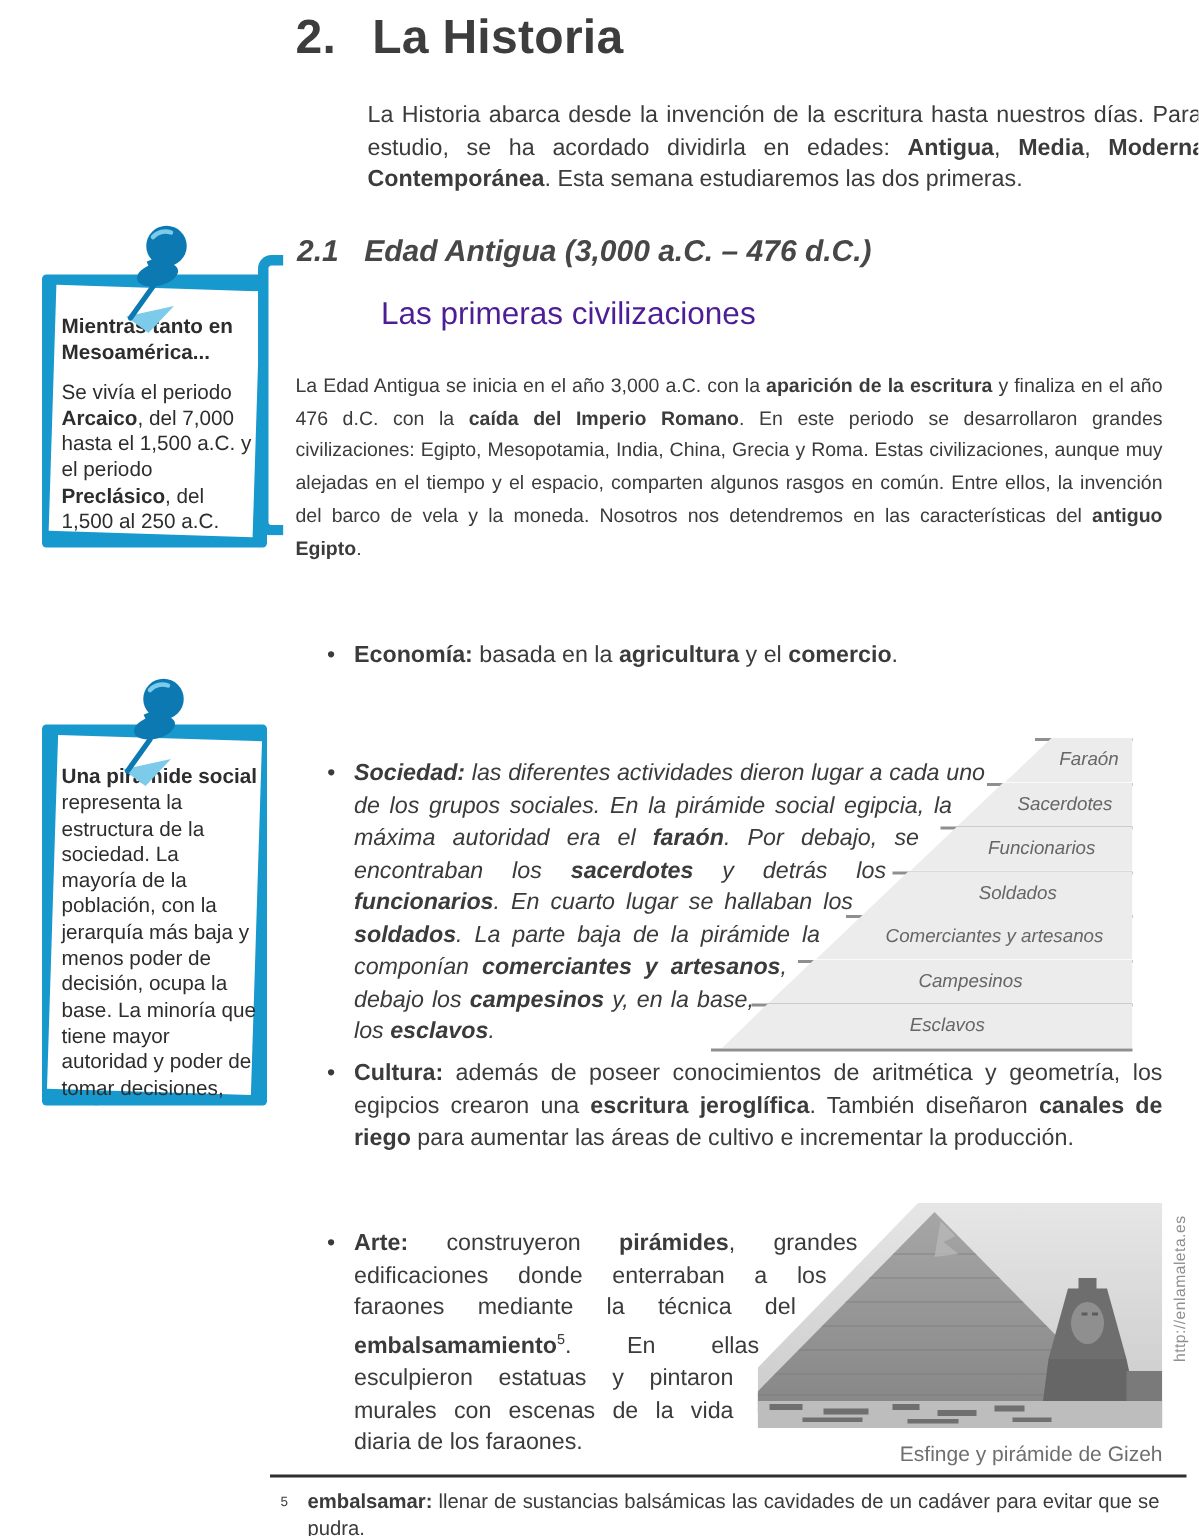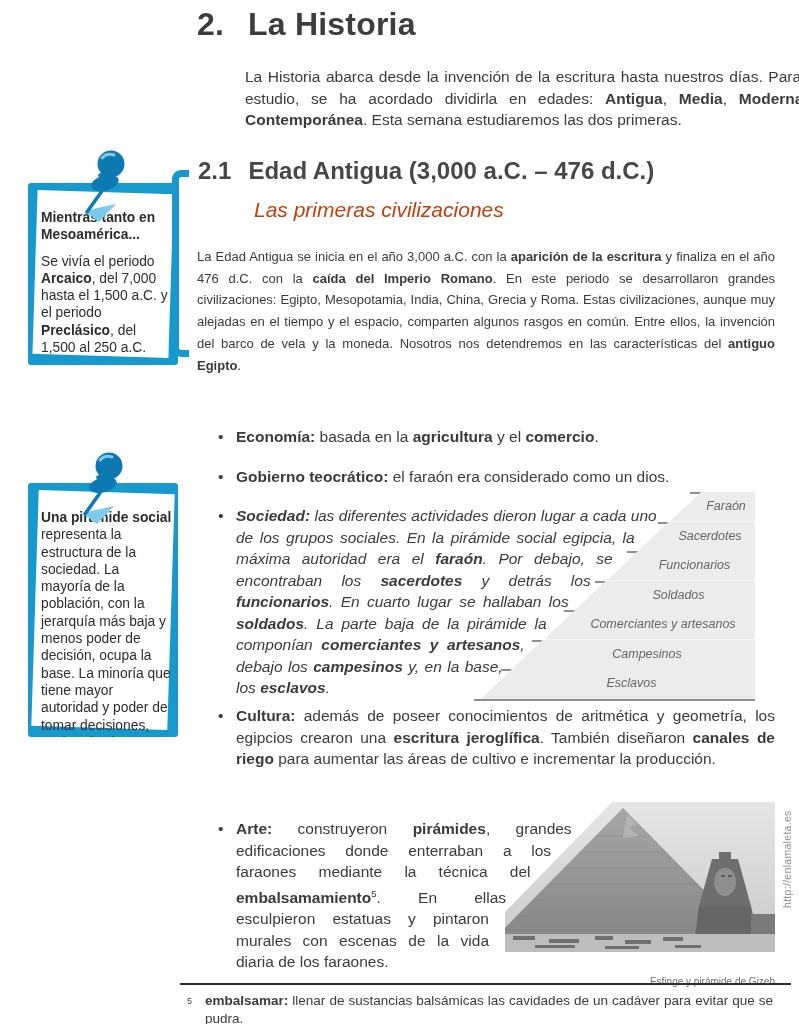--- a/index.html
+++ b/index.html
@@ -14,23 +14,23 @@
   
   .h1 { position:absolute; left:197px; top:6px; font-size:32px; font-weight:bold; color:#3d3d3d; letter-spacing:.2px; }
   .h1 .num { margin-right:24px; }
   .intro { position:absolute; left:197px; top:66px; width:578px; font-size:15.5px; line-height:21.5px; text-align:justify;margin-left:48px; }
 
   .bracket {
     position:absolute; left:172px; top:170px; width:17px; height:187px;
     border-left:7px solid #1899cd; border-top:7px solid #1899cd; border-bottom:7px solid #1899cd;
     border-top-left-radius:9px; border-bottom-left-radius:9px;
   }
-  .h2 { position:absolute; left:198px; top:157px; font-size:24px; font-weight:bold; color:#474747; }
+  .h2 { position:absolute; left:198px; top:157px; font-size:20px; font-weight:bold; color:#474747;font-style:italic; }
   .h2 .num { margin-right:17px; }
-  .subtitle { position:absolute; left:254px; top:198px; font-size:21px; color:#c2410c;font-style:italic; }
+  .subtitle { position:absolute; left:254px; top:198px; font-size:21px; color:#4c1d95; }
   .bodypara { position:absolute; left:197px; top:246px; width:578px; font-size:13px; line-height:21.7px; text-align:justify; }
 
   
   .note { position:absolute; background:#1899cd; border-radius:3px; overflow:hidden; }
   .note1 { left:28px; top:183px; width:150px; height:182px; }
   .note2 { left:28px; top:483px; width:150px; height:254px; }
   .paper { position:absolute; left:7px; top:9px; right:7px; bottom:9px; background:#fff; transform:rotate(1.8deg); }
   .note-text { position:absolute; left:13px; top:26px; right:6px; font-size:13.8px; line-height:17.3px; color:#2d2d2d; }
   .note-title { font-weight:bold; margin-bottom:9px; }
   .pin { position:absolute; width:64px; height:76px; z-index:3; }
@@ -62,21 +62,21 @@
   .r5 { top:147.5px; width:243px; }
   .r6 { top:177px;   width:274px; height:30px; }
 
   
   .fig-float {
     float:right; width:280px; margin:-16px 0 0 6px; position:relative;
     shape-outside:polygon(117px 0px, 280px 0px, 280px 192px, 10px 192px, 10px 112px); shape-margin:10px;
   }
   .photo { display:block; width:270px; height:150px; margin-left:10px;
            clip-path:polygon(107px 0, 100% 0, 100% 100%, 0 100%, 0 110px); }
-  .caption { width:270px; margin-left:10px; margin-top:19px; text-align:right; font-size:10px; color:#6f6f6f; }
+  .caption { width:270px; margin-left:10px; margin-top:7px; text-align:right; font-size:14px; color:#6f6f6f; }
   .credit { position:absolute; left:781px; top:908px; transform:rotate(-90deg); transform-origin:0 0;
             font-size:10.5px; color:#8f8f8f; letter-spacing:.3px; white-space:nowrap; }
 
   
   .footnote { position:absolute; left:180px; top:983px; width:611px; border-top:2px solid #2e2e2e;
               padding:7px 18px 0 25px; font-size:13.5px; line-height:17.5px; text-align:justify; }
   .fn-marker { position:absolute; left:7px; top:8px; font-size:9px; color:#3b3b3b; }
 </style>
 </head>
 <body>
@@ -123,21 +123,20 @@
     <polygon points="12,62 44,55 27,73" fill="#7ccbea"></polygon>
     <line x1="30" y1="42" x2="15" y2="63" stroke="#0c79b2" stroke-width="3.5" stroke-linecap="round"></line>
     <ellipse cx="33" cy="34" rx="14" ry="7.5" fill="#0c79b2" transform="rotate(-14 33 34)"></ellipse>
     <rect x="28" y="22" width="14" height="14" fill="#0c79b2" transform="rotate(-24 35 29)"></rect>
     <circle cx="39" cy="15" r="13.5" fill="#0c79b2"></circle>
     <path d="M30 9 a11 11 0 0 1 12 -3" stroke="#7ccbea" stroke-width="3" fill="none" stroke-linecap="round"></path>
   </svg>
 
   <div class="bullet b0"><b>Economía:</b><span> basada en la </span><b>agricultura</b><span> y el </span><b>comercio</b><span>.</span></div>
 
-  <div class="bullet b1"><b>Gobierno teocrático:</b><span> el faraón era considerado como un dios.</span></div>
 
   <div class="bullet b2">
     <div class="pyr-float">
       <div class="pyr">
         <div class="pr r0">
             <i class="fill"></i>
             <span class="lbl">Faraón</span>
           </div>
         <div class="pr r1">
             <i class="fill"></i>

